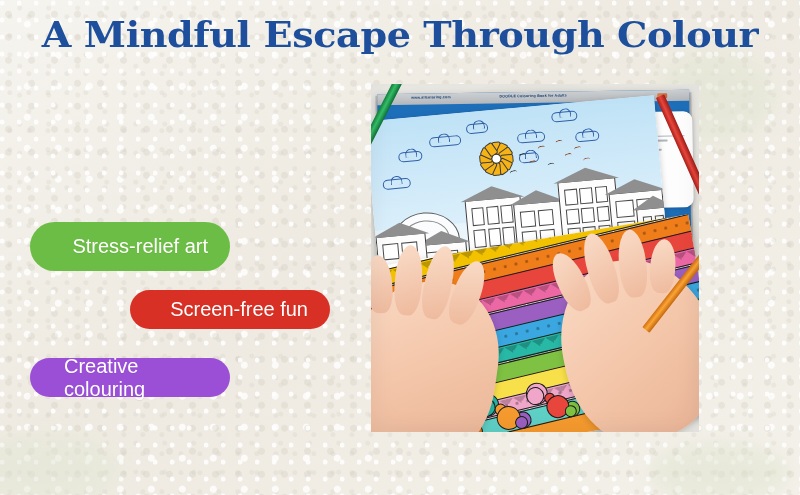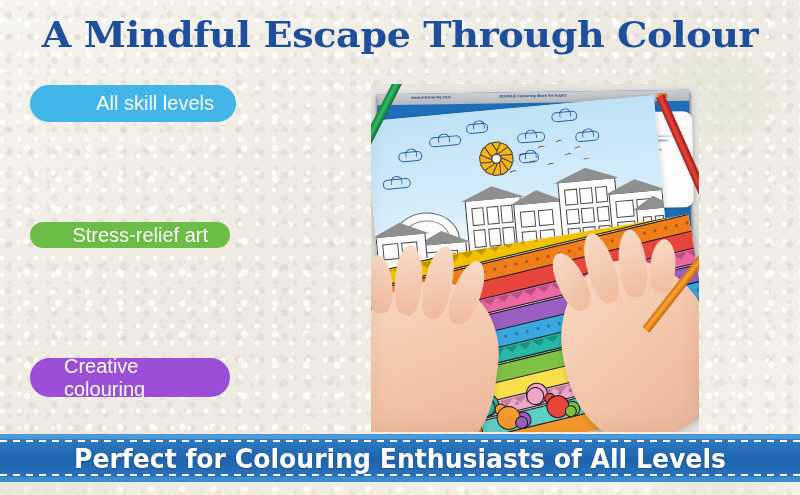--- a/index.html
+++ b/index.html
@@ -39,21 +39,21 @@
   .pill{
     position:absolute;display:flex;align-items:center;justify-content:flex-end;
     border-radius:999px;color:#ffffff;
     font-size:20px;font-weight:400;
     padding:0 22px 0 34px;
     box-sizing:border-box;
     text-shadow:0 1px 0 rgba(0,0,0,.06);
   }
   .pill.p1{left:30px;  top:85px;  width:206px;height:37px;background:#42b6e8;}
   .pill.p2{left:130px; top:153px; width:202px;height:39px;background:#f58220;}
-  .pill.p3{left:30px;  top:222px; width:200px;height:26px;background:#6cbd45;}
+  .pill.p3{left:30px;  top:222px; width:200px;height:49px;background:#6cbd45;}
   .pill.p4{left:130px; top:290px; width:200px;height:39px;background:#d93025;}
   .pill.p5{left:30px;  top:358px; width:200px;height:39px;background:#9b4fd6;}
 
   
   .photo{
     position:absolute;left:371px;top:84px;width:328px;height:348px;
     overflow:hidden;background:#efeee9;
   }
   .ph-inner{position:absolute;inset:0;}
   
@@ -163,25 +163,25 @@
 <body>
 
 <div id="poster">
 
   <div class="bg-leaf a"></div>
   <div class="bg-leaf b"></div>
   <div class="bg-leaf c"></div>
 
   <div class="title" style="color: rgb(29, 79, 156);">A Mindful Escape Through Colour</div>
 
-  <div class="pill p1" style="background: rgb(66, 182, 232);">
-    <span>All skill levels</span>
-  </div>
   <div class="pill p3" style="background: rgb(108, 189, 69);">
     <span>Stress-relief art</span>
+  </div>
+  <div class="pill p4" style="background: rgb(217, 48, 37);">
+    <span>Screen-free fun</span>
   </div>
   <div class="pill p5" style="background: rgb(155, 79, 214);">
     <span>Creative colouring</span>
   </div>
 
   <div class="photo">
     <div class="ph-inner">
       <div class="desk"></div>
       <div class="desk-shadow"></div>
       <div class="mat"></div>
@@ -426,21 +426,14 @@
       </div>
       <div class="pencil orange-pencil">
         <div class="body" style="background:linear-gradient(90deg,#cf6d10,#fba534 45%,#c4660c);"></div>
 
       </div>
 
       <div class="photo-shadow"></div>
     </div>
   </div>
 
-  <div class="banner-wrap">
-    <div class="banner-outer"></div>
-    <div class="banner-inner"></div>
-    <div class="dash top"></div>
-    <div class="dash bot"></div>
-    <div class="banner-text" style="color: rgb(255, 255, 255);">Perfect for Colouring Enthusiasts of All Levels</div>
-  </div>
 
 </div>
 
 </body></html>

